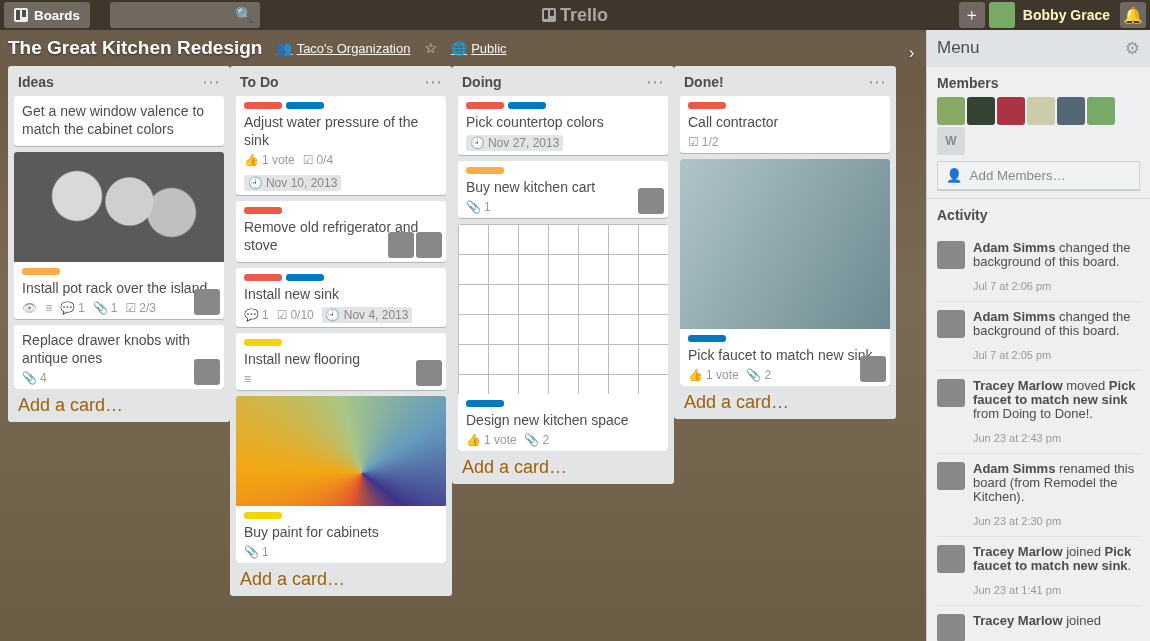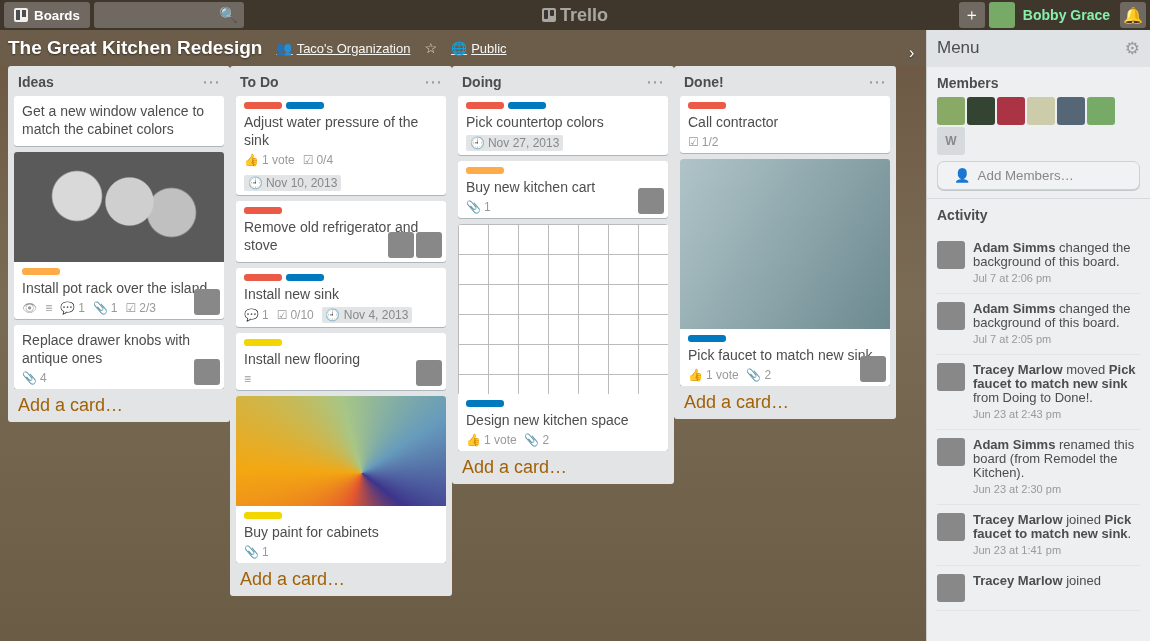--- a/index.html
+++ b/index.html
@@ -1,31 +1,31 @@
 <!DOCTYPE html>
 <html><head>
 <meta charset="utf-8">
 <style>
   html,body{margin:0;padding:0;font-family:"Helvetica Neue",Arial,sans-serif;font-size:14px;color:#4d4d4d;background:#6b5d4a;height:100%;overflow:hidden}
   *{box-sizing:border-box}
   
-  .top-header{height:30px;background:rgba(0,0,0,.4);display:flex;align-items:center;padding:0 4px;gap:4px;position:relative}
+  .top-header{height:30px;background:rgba(0,0,0,.4);display:flex;align-items:center;padding:0 4px;gap:20px;position:relative}
   .hdr-btn{background:rgba(255,255,255,.25);border:none;border-radius:3px;height:26px;padding:0 10px;color:#fff;font-weight:700;display:flex;align-items:center;gap:6px;cursor:pointer}
   .hdr-search{background:rgba(255,255,255,.25);border:none;border-radius:3px;height:26px;width:150px;padding:0 28px 0 8px;color:#fff}
   .hdr-search-wrap{position:relative}
   .hdr-search-ico{position:absolute;right:6px;top:4px;color:rgba(255,255,255,.9);font-size:15px}
   .logo{position:absolute;left:50%;transform:translateX(-50%);display:flex;align-items:center;gap:4px;opacity:.55;color:#fff;font-weight:700;font-size:18px}
   .logo-sq{width:14px;height:14px;background:#fff;border-radius:2px;display:inline-block;position:relative}
   .logo-sq::before,.logo-sq::after{content:"";position:absolute;background:#333;border-radius:1px}
   .logo-sq::before{left:2px;top:2px;width:4px;height:9px}
   .logo-sq::after{right:2px;top:2px;width:4px;height:6px}
   .hdr-right{margin-left:auto;display:flex;align-items:center;gap:4px}
   .avatar-sm{width:26px;height:26px;border-radius:3px;background:#888;display:inline-block}
   .ico-btn{width:26px;height:26px;background:rgba(255,255,255,.25);border-radius:3px;display:flex;align-items:center;justify-content:center;color:#fff;font-size:16px;cursor:pointer}
-  .user-name{color:#86efac;font-weight:700;margin-left:4px;margin-right:6px}
+  .user-name{color:#fef9c3;font-weight:700;margin-left:4px;margin-right:6px}
   
   .board-header{height:36px;display:flex;align-items:center;padding:4px 8px;gap:14px;color:#fff}
   .board-title{font-size:19px;font-weight:700;text-shadow:0 1px 2px rgba(0,0,0,.5)}
   .bh-link{font-size:13px;color:#fff;text-decoration:underline;opacity:.95;display:flex;align-items:center;gap:4px;cursor:pointer}
   .bh-ico{opacity:.9}
   
   .board{position:absolute;top:66px;bottom:0;left:0;right:224px;padding:0 4px 8px 8px;display:flex;overflow-x:auto;align-items:flex-start;background:linear-gradient(180deg,#6e5a44 0%,#7a6b55 40%,#6b5c46 100%)}
   .list{width:222px;flex:0 0 222px;background:#e2e4e6;border-radius:3px;padding:6px 6px 4px;display:flex;flex-direction:column;max-height:100%}
   .list-title-row{display:flex;align-items:center;padding:2px 4px 6px}
   .list-title{font-weight:700;font-size:14px;flex:1}
@@ -49,26 +49,26 @@
   .cov-faucet{background:linear-gradient(120deg,#b0c4c8 0%,#6c8a90 100%);height:150px}
   
   .panel{position:absolute;top:30px;right:0;bottom:0;width:224px;background:#edeff0;border-left:1px solid #ccc;display:flex;flex-direction:column;font-size:13px}
   .panel-hdr{background:#dfe3e6;padding:8px 10px;font-size:17px;color:#4d4d4d;display:flex;align-items:flex-start}
   .panel-hdr .gear{margin-left:auto;color:#999}
   .panel-sec{padding:8px 10px;border-bottom:1px solid #d6dadc}
   .panel-sec h3{margin:0 0 6px 0;font-size:14px;font-weight:700;color:#4d4d4d}
   .mem-row{display:flex;gap:2px;flex-wrap:wrap;margin-bottom:6px}
   .mem-row .mem{width:28px;height:28px}
   .mem.more{background:#d6dadc;color:#888;font-size:12px;font-weight:700;display:flex;align-items:center;justify-content:center}
-  .add-members{width:100%;text-align:left;background:#f0f2f4;border:1px solid #cdd2d4;border-radius:7px;padding:6px 16px;color:#888;cursor:pointer;box-shadow:0 1px 0 #c4c9cc}
+  .add-members{width:100%;text-align:left;background:#f0f2f4;border:1px solid #cdd2d4;border-radius:2px;padding:6px 8px;color:#888;cursor:pointer;box-shadow:0 1px 0 #c4c9cc}
   .activity{flex:1;overflow-y:auto;padding:4px 10px 10px}
   .act-item{display:flex;gap:8px;padding:8px 0;border-bottom:1px solid #e2e4e6;line-height:14px}
   .act-item .mem{width:28px;height:28px;flex:0 0 28px}
   .act-text b{color:#4d4d4d}
-  .act-time{color:#999;font-size:11px;display:block;margin-top:2px}
+  .act-time{color:#999;font-size:11px;display:block;margin-top:10px}
   .expand-arrow{position:absolute;left:-18px;top:14px;color:#fff;font-size:16px;cursor:pointer;text-shadow:0 1px 2px rgba(0,0,0,.5)}
   .panel{position:absolute}
   .card .members{position:absolute;right:4px;bottom:4px;display:flex;gap:2px}
 </style>
 </head>
 <body>
 
 <div class="top-header">
   <button class="hdr-btn">
     <svg width="14" height="14" viewBox="0 0 14 14">

